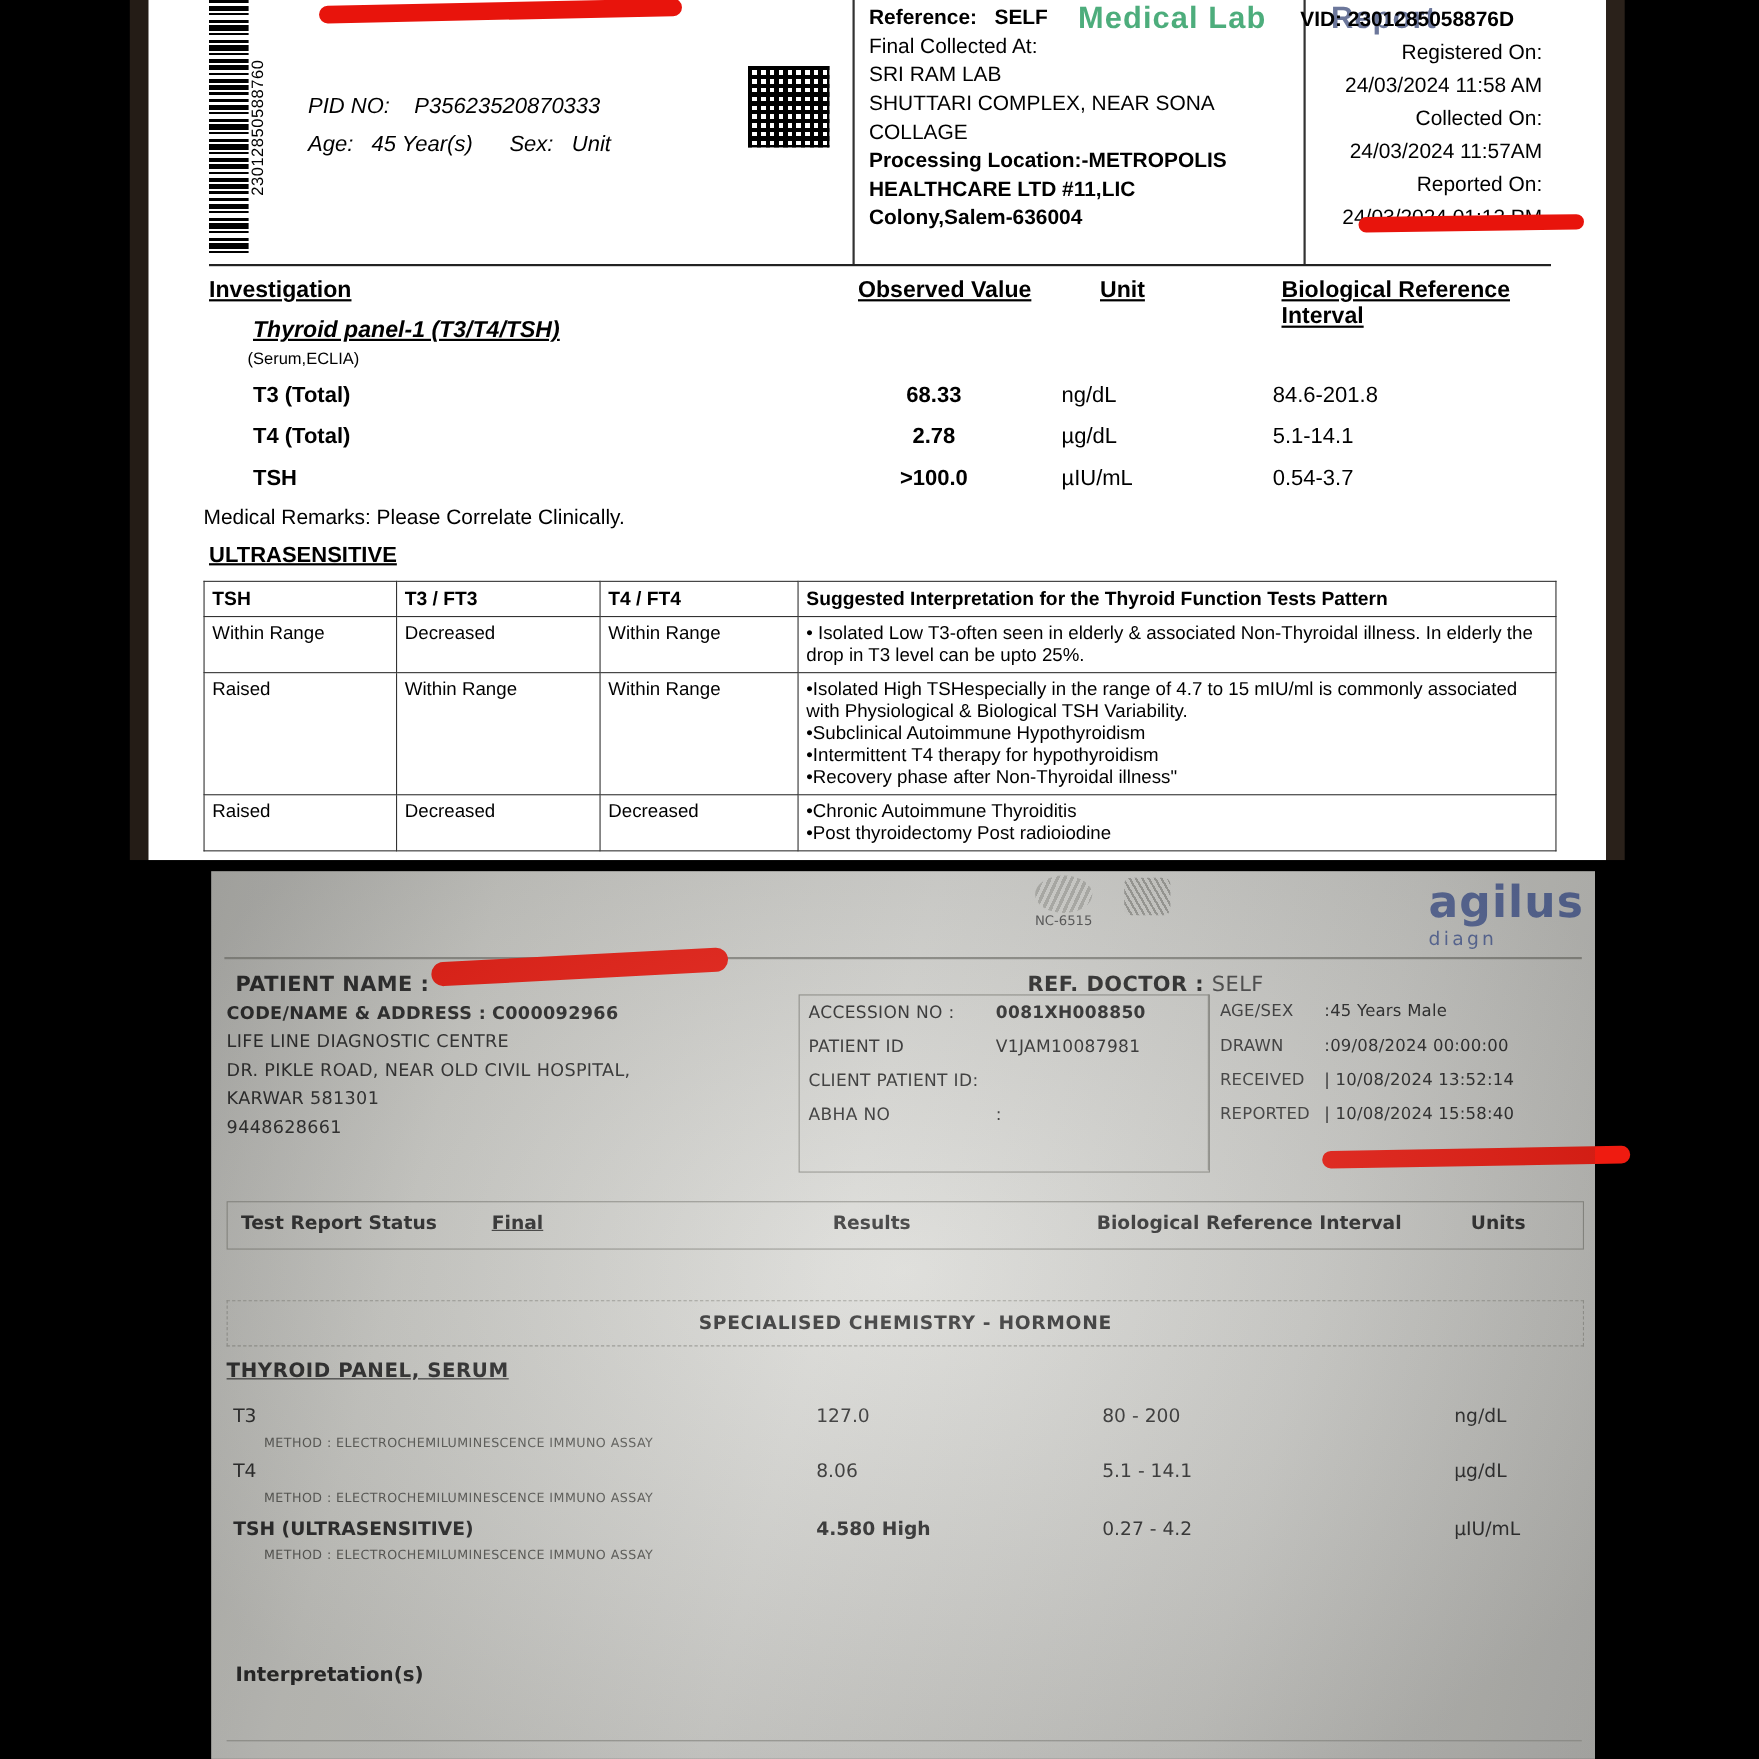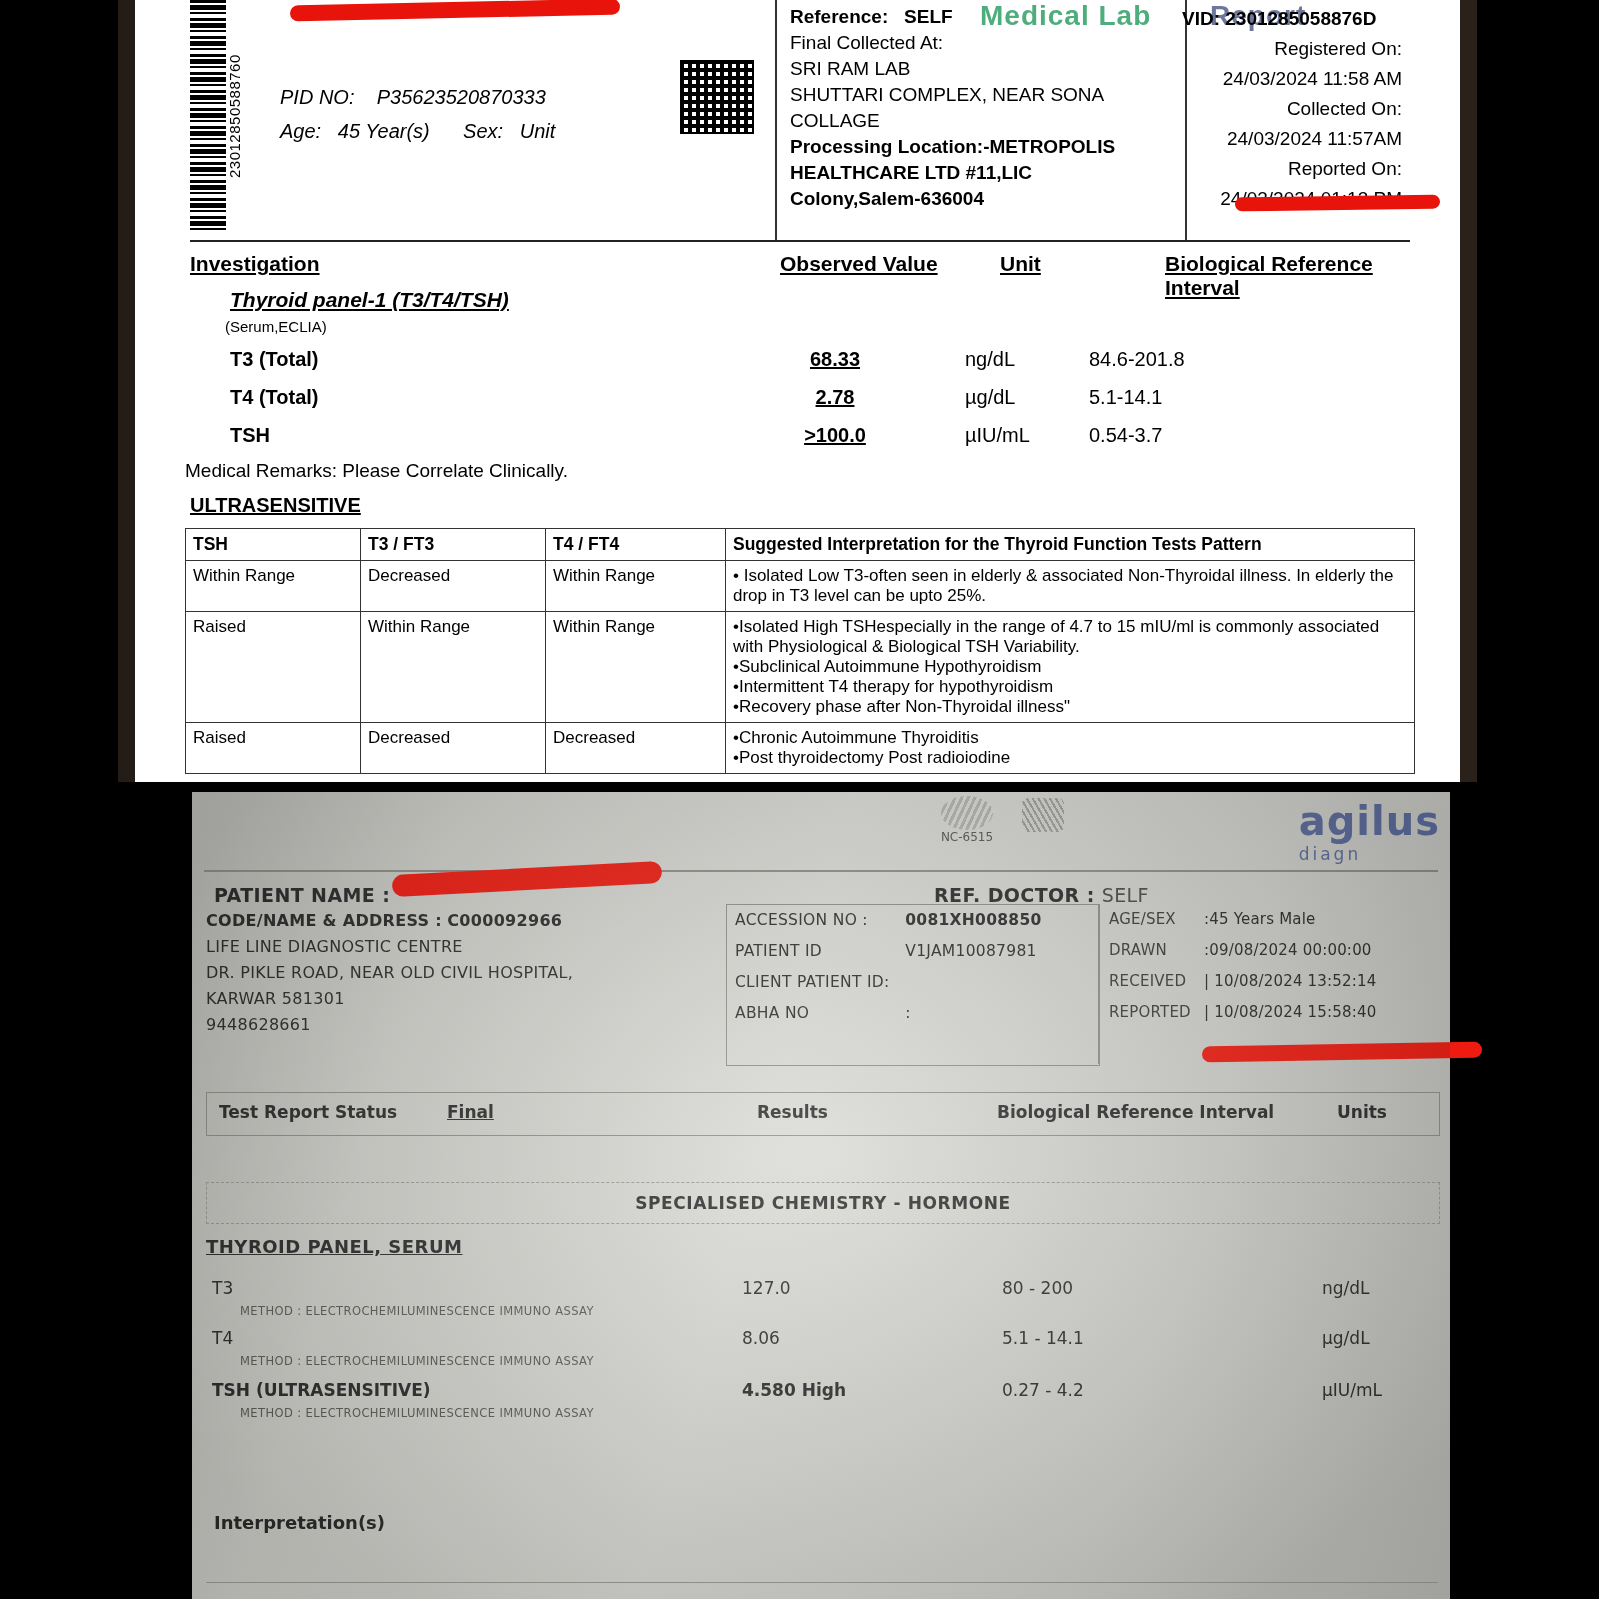--- a/index.html
+++ b/index.html
@@ -167,23 +167,23 @@
     font-weight: bold;
   }
   .res-head span { text-decoration: underline; position: absolute; }
   .res-row {
     position: absolute;
     left: 55px;
     width: 1220px;
     font-size: 20px;
   }
   .res-row .c-name { position: absolute; left: 40px; font-weight: bold; }
-  .res-row .c-val { position: absolute; left: 575px; width: 140px; text-align: center; font-weight: bold; text-decoration: underline; }
+  .res-row .c-val { position: absolute; left: 589px; width: 140px; text-align: center; font-weight: bold; }
   .res-row .c-unit { position: absolute; left: 775px; }
-  .res-row .c-ref { position: absolute; left: 899px; }
+  .res-row .c-ref { position: absolute; left: 967px; }
   .panel-title {
     position: absolute;
     left: 95px; top: 288px;
     font-size: 21px;
     font-weight: bold;
     font-style: italic;
     text-decoration: underline;
   }
   .panel-sub {
     position: absolute;

